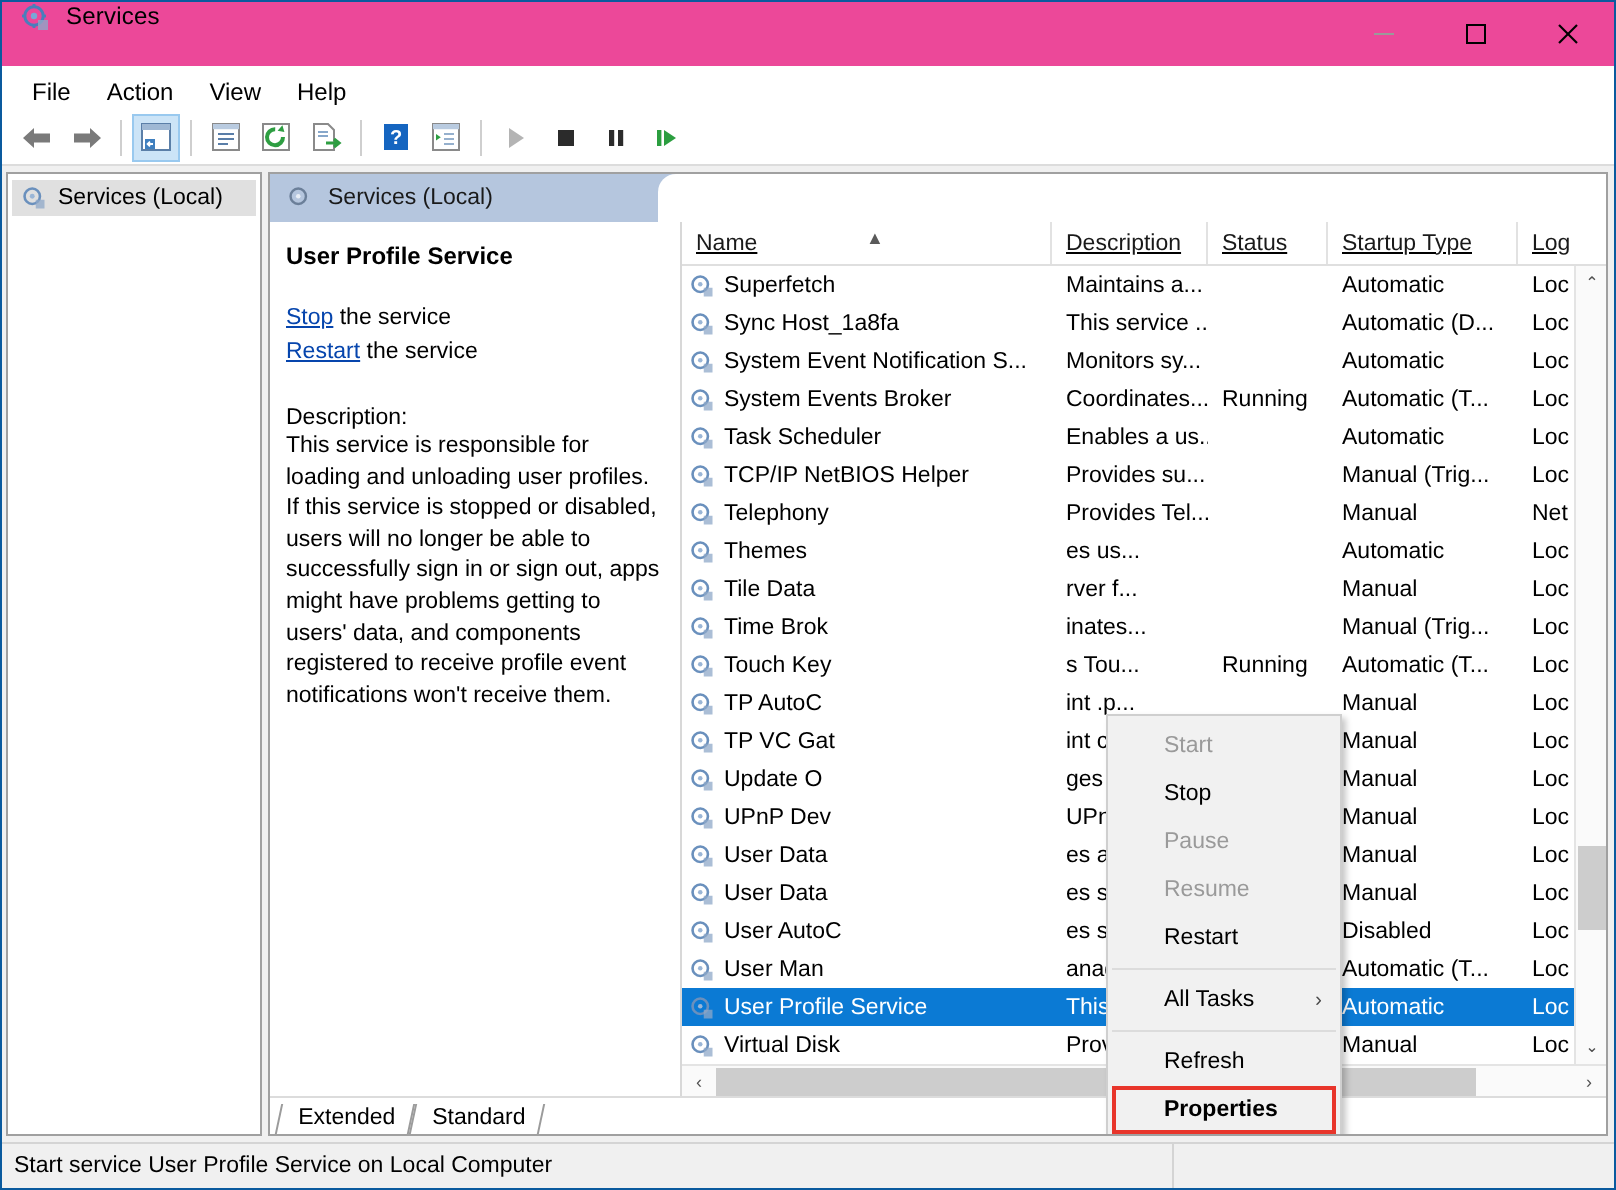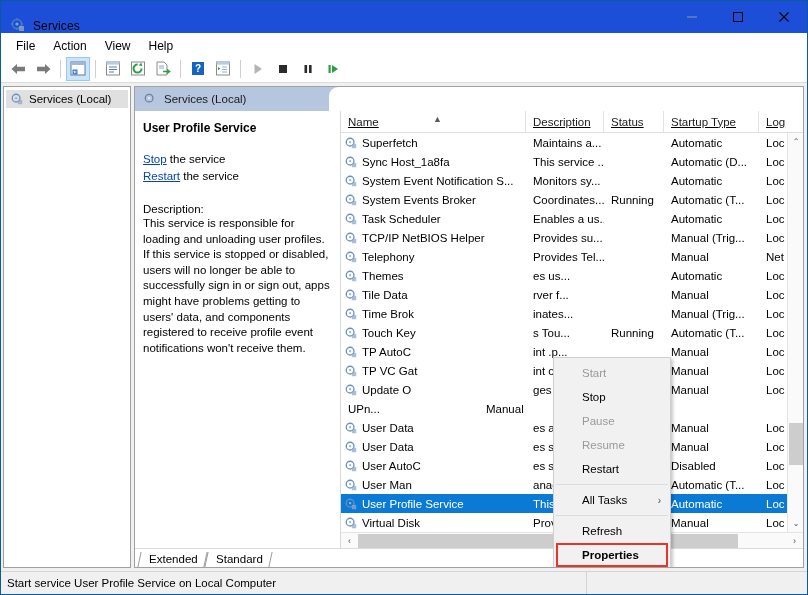--- a/index.html
+++ b/index.html
@@ -14,22 +14,22 @@
     position: relative;
     width: 808px; height: 595px;
     border: 1px solid #0a5a9e;
     background: #f0f0f0;
     overflow: hidden;
   }
 
   
   .titlebar {
     height: 32px;
-    background: #1d4ed8;
-    display: flex; align-items: flex-end;
+    background: #ec4899;
+    display: flex; align-items: flex-start;
     position: relative;
   }
   .titlebar .appicon {
     width: 16px; height: 16px;
     margin-left: 9px; margin-right: 7px;
     flex: none;
   }
   .titlebar .title {
     font-size: 12px; color: #000;
     letter-spacing: .1px;
@@ -733,20 +733,28 @@
                       <rect x="9" y="9" width="5" height="5" fill="#8fa8c8" opacity=".75"></rect>
                     </svg></span>
                   <span>Update O</span>
                 </div>
                 <div class="cell c-desc">ges W...</div>
                 <div class="cell c-stat"></div>
                 <div class="cell c-start">Manual</div>
                 <div class="cell c-log">Loc</div>
               </div>
               <div class="row">
+                <div class="cell name c-name">
+                  <span class="sicon"><svg width="14" height="14" viewBox="0 0 16 16">
+                      <circle cx="7" cy="7" r="4.4" fill="none" stroke="#6a90bd" stroke-width="1.5"></circle>
+                      <circle cx="7" cy="7" r="1.3" fill="#9bb6d6"></circle>
+                      <rect x="9" y="9" width="5" height="5" fill="#8fa8c8" opacity=".75"></rect>
+                    </svg></span>
+                  <span>UPnP Dev</span>
+                </div>
                 <div class="cell c-desc">UPn...</div>
                 <div class="cell c-stat"></div>
                 <div class="cell c-start">Manual</div>
                 <div class="cell c-log">Loc</div>
               </div>
               <div class="row">
                 <div class="cell name c-name">
                   <span class="sicon"><svg width="14" height="14" viewBox="0 0 16 16">
                       <circle cx="7" cy="7" r="4.4" fill="none" stroke="#6a90bd" stroke-width="1.5"></circle>
                       <circle cx="7" cy="7" r="1.3" fill="#9bb6d6"></circle>

